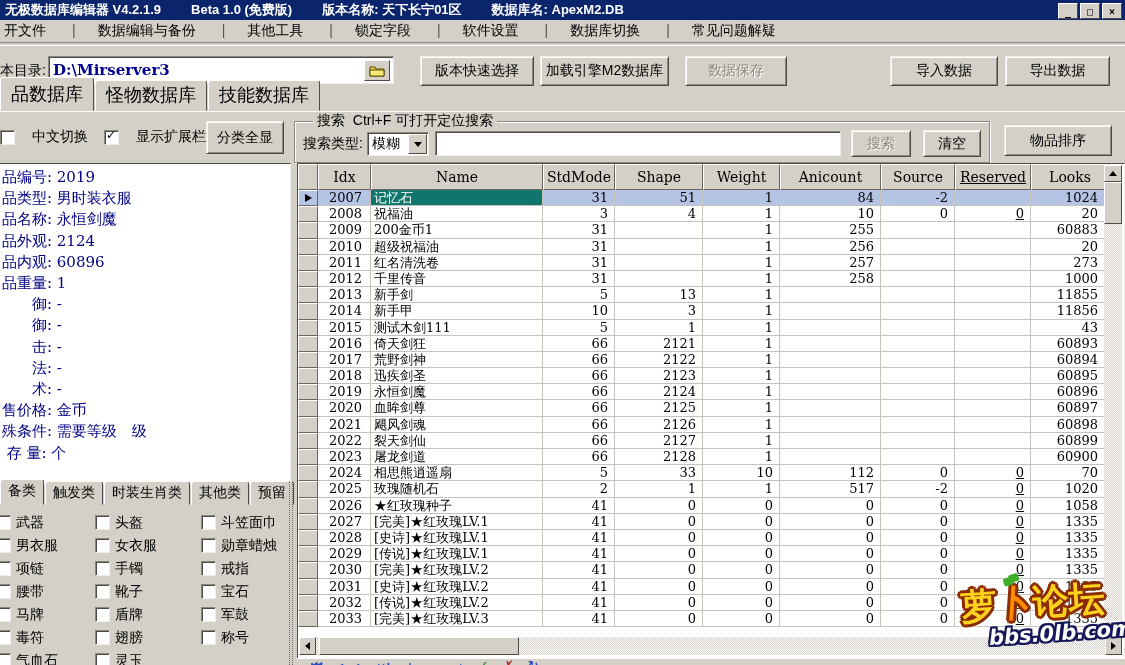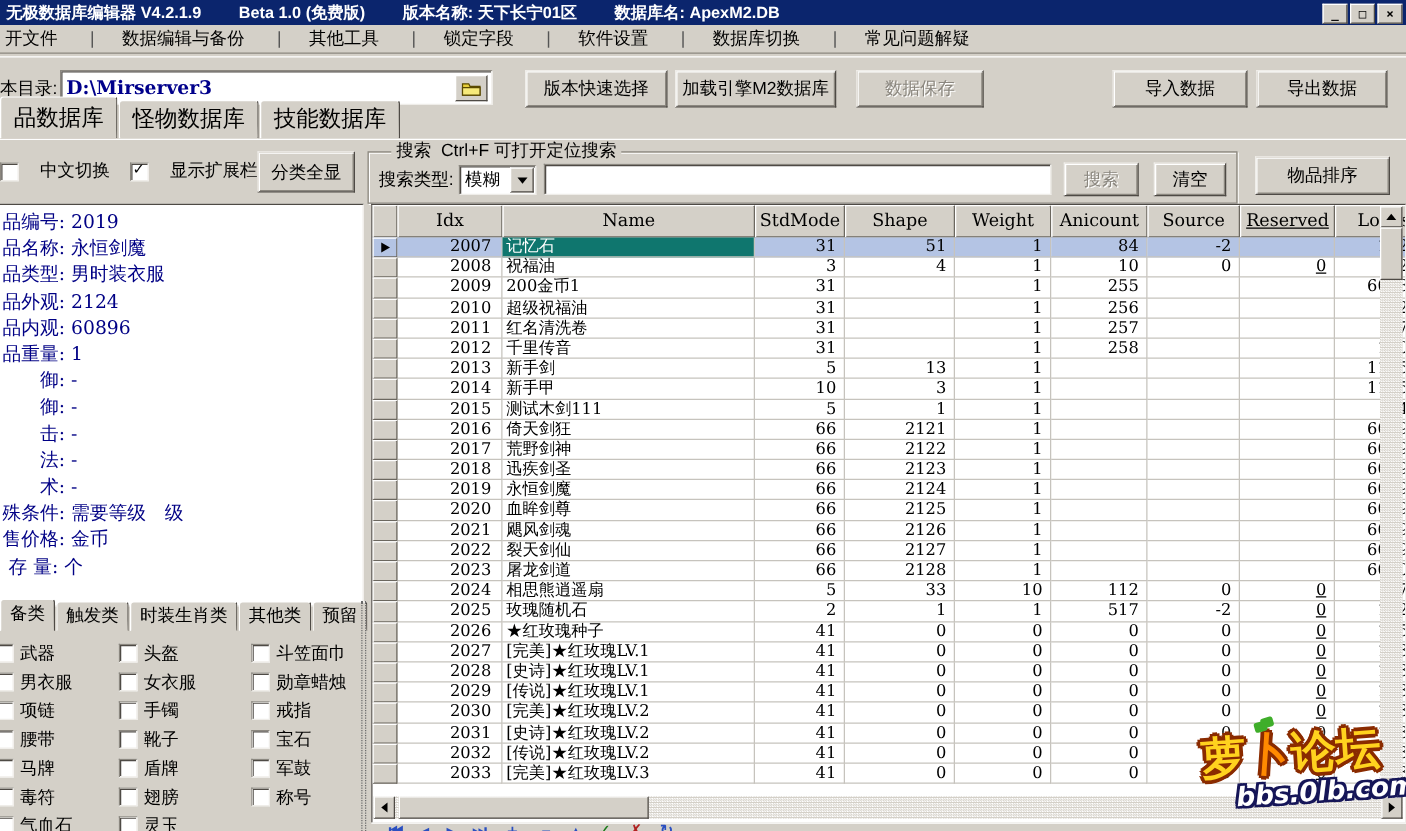--- a/index.html
+++ b/index.html
@@ -90,22 +90,22 @@
         border:1px solid;border-color:#4e4a45 #efede9 #efede9 #4e4a45;overflow:hidden;}
   #grid-header{display:flex;height:26px;}
   .hcell{background:#d4d0c8;border:1px solid;border-color:#fff #6b675f #6b675f #fff;
          display:flex;align-items:center;justify-content:center;
          font:14px "DejaVu Serif","Liberation Serif",serif;flex:none;box-sizing:border-box;}
   .grow{display:flex;height:16.2px;box-sizing:border-box;}
   .cell{flex:none;box-sizing:border-box;border-right:1px solid #c6c3bd;border-bottom:1px solid #c6c3bd;
         font:13px/15px "DejaVu Serif","Liberation Serif",serif;overflow:hidden;white-space:nowrap;}
   .gutter{width:20px;background:#d4d0c8;border:1px solid;border-color:#fff #6b675f #6b675f #fff;
           display:flex;align-items:center;justify-content:center;}
-  .w-idx{width:84px;} .w-name{width:202px;} .w-std{width:72px;} .w-shape{width:88px;}
-  .w-weight{width:77px;} .w-ani{width:77px;} .w-src{width:74px;} .w-rsv{width:76px;text-decoration:underline;} .w-looks{width:78px;}
+  .w-idx{width:53px;} .w-name{width:172px;} .w-std{width:72px;} .w-shape{width:88px;}
+  .w-weight{width:77px;} .w-ani{width:101px;} .w-src{width:74px;} .w-rsv{width:76px;text-decoration:underline;} .w-looks{width:78px;}
   .num{text-align:right;padding-right:6px;}
   .c-idx{text-align:right;padding-right:8px;}
   .c-name{padding-left:3px;}
   .c-looks{text-align:right;padding-right:10px;}
   .grow.active .cell{background:#b4c4e4;}
   .grow.active .c-name{background:#0f766e;color:#fff;}
   .grow.active .gutter::after{content:"";width:0;height:0;border-left:7px solid #000;
         border-top:4px solid transparent;border-bottom:4px solid transparent;display:block;}
 
   
@@ -216,32 +216,32 @@
     <input value="" style="">
   </div>
   <div id="btn-search" class="w-btn disabled">搜索</div>
   <div id="btn-clear" class="w-btn">清空</div>
 </div>
 <div id="btn-sort" class="w-btn">物品排序</div>
 
 <div id="left-info" class="abs">
 
 <div class="line">品编号: 2019</div>
+    <div class="line">品类型: 男时装衣服</div>
     <div class="line">品名称: 永恒剑魔</div>
-    <div class="line">品类型: 男时装衣服</div>
     <div class="line">品外观: 2124</div>
     <div class="line">品内观: 60896</div>
     <div class="line">品重量: 1</div>
     <div class="line">　　御: -</div>
     <div class="line">　　御: -</div>
     <div class="line">　　击: -</div>
     <div class="line">　　法: -</div>
     <div class="line">　　术: -</div>
+    <div class="line">售价格: 金币</div>
     <div class="line">殊条件: 需要等级　级</div>
-    <div class="line">售价格: 金币</div>
     <div class="line"> 存 量: 个</div>
   </div>
 
 <div id="cat-tabs" class="abs">
 
 <span class="tab2 active">备类</span>
     <span class="tab2">触发类</span>
     <span class="tab2">时装生肖类</span>
     <span class="tab2">其他类</span>
     <span class="tab2">预留</span>

